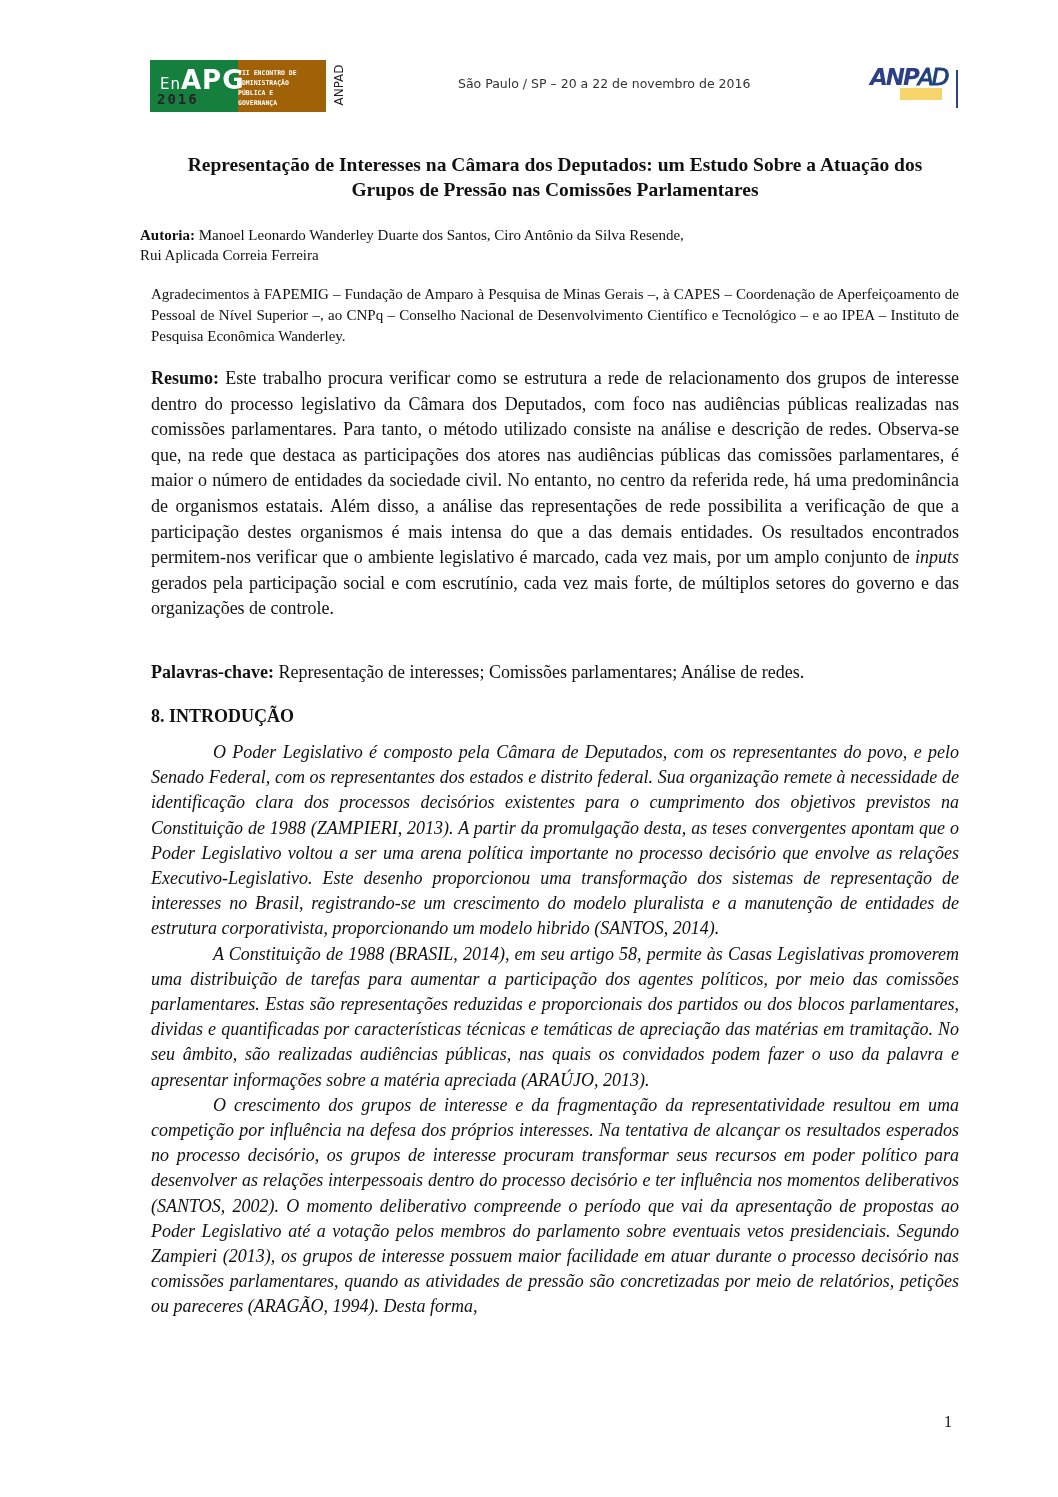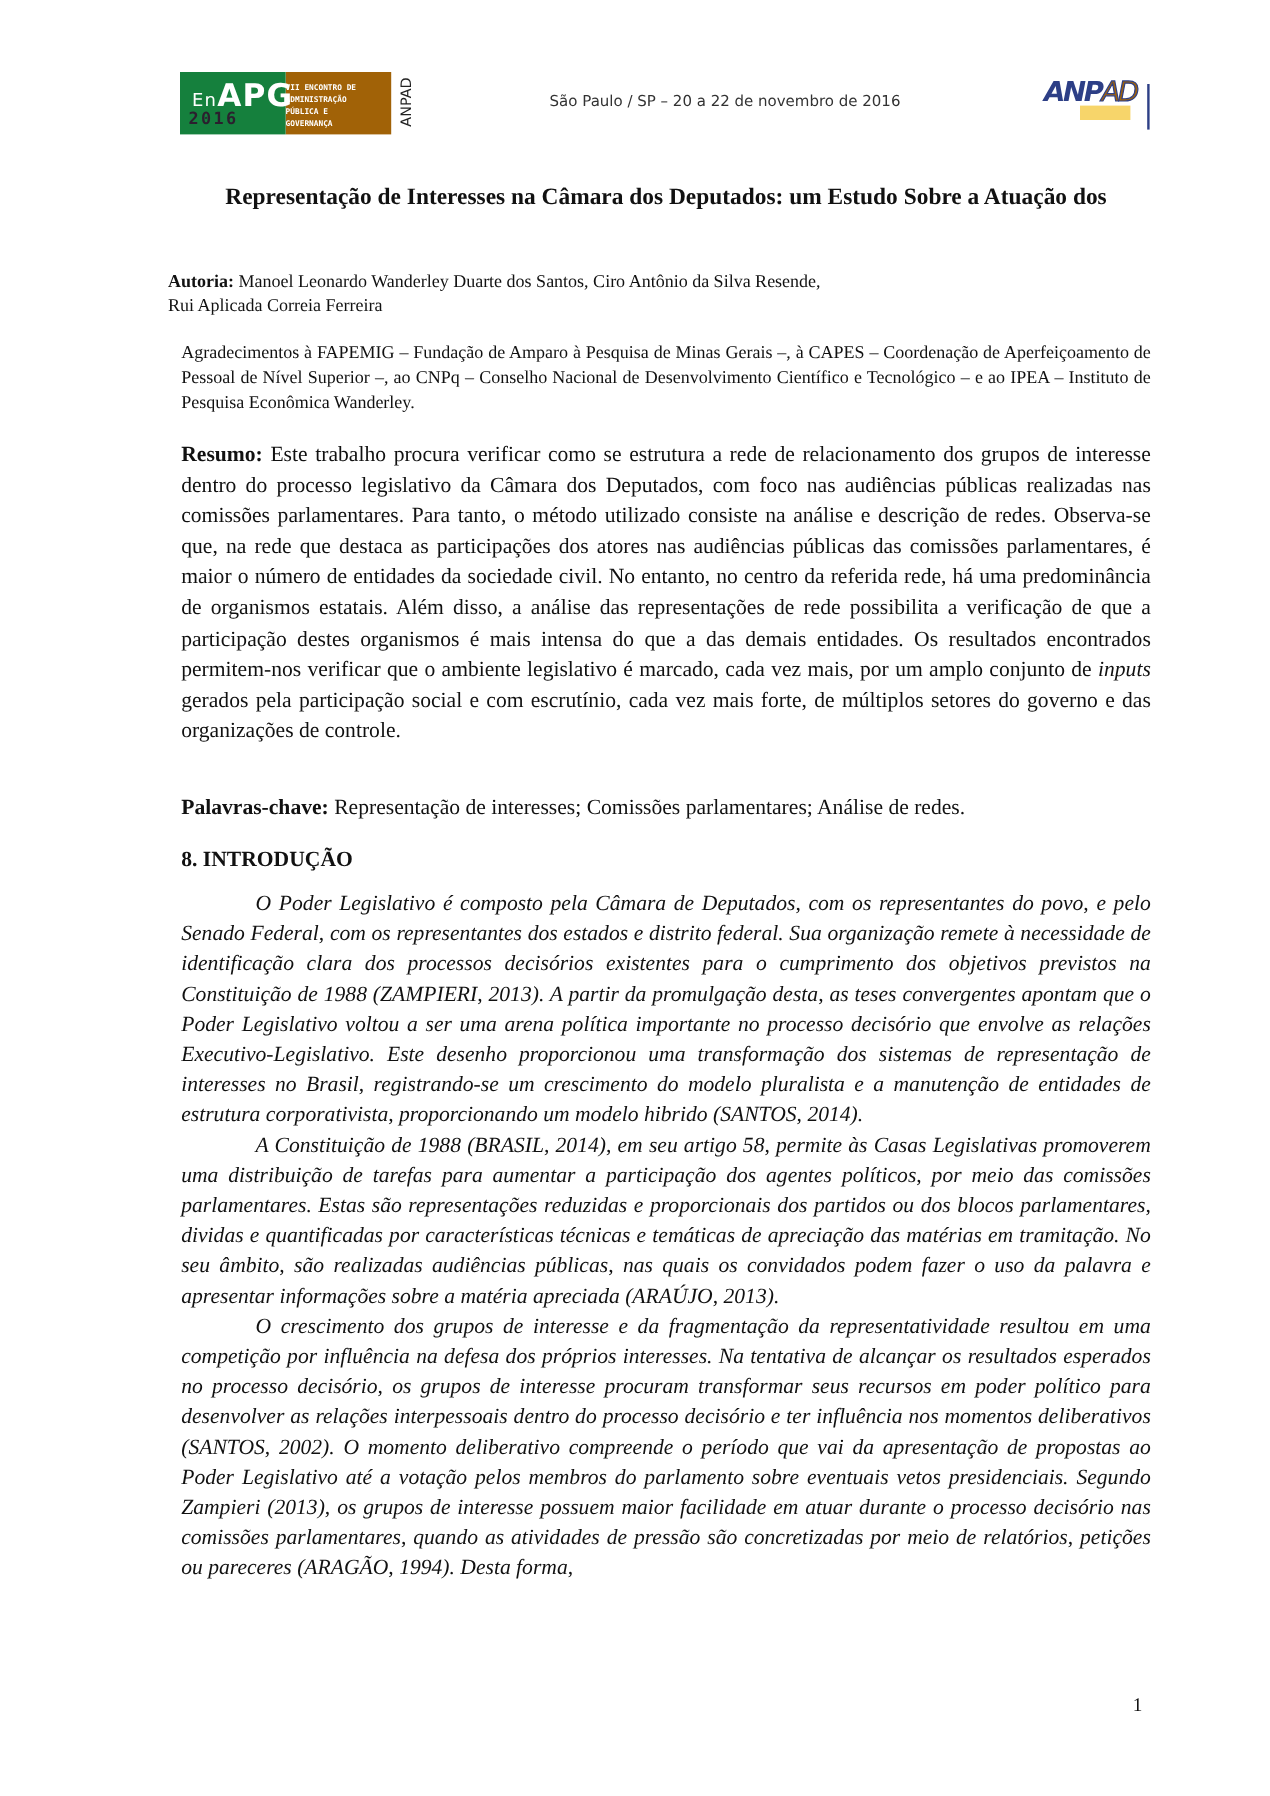--- a/index.html
+++ b/index.html
@@ -12,21 +12,21 @@
   .enapg .left .en { position: absolute; left: 10px; top: 5px; font-family: "DejaVu Sans", sans-serif; color: #fff; font-size: 26px; font-weight: bold; letter-spacing: 1px; }
   .enapg .left .en small { font-size: 15px; font-weight: normal; }
   .enapg .left .yr { position: absolute; left: 7px; top: 31px; font-family: "DejaVu Sans Mono", monospace; color: #2b1f2e; font-size: 14px; font-weight: bold; letter-spacing: 2px; }
   .enapg .right { width: 88px; height: 52px; background: #a16207; color: #fff; font-family: "DejaVu Sans Mono", monospace; font-size: 6.5px; font-weight: bold; text-align: left; padding: 8px 6px 0 0; box-sizing: border-box; line-height: 10px; }
   .enapg .vert { width: 22px; height: 52px; position: relative; }
   .enapg .vert span { position: absolute; left: -8px; top: 18px; transform: rotate(-90deg); font-family: "DejaVu Sans", sans-serif; font-size: 12px; color: #222; letter-spacing: 0px; }
   .place { position: absolute; left: 308px; top: 18px; font-family: "DejaVu Sans", sans-serif; font-size: 12.5px; color: #333; }
   .anpad { position: absolute; right: 0; top: 6px; width: 100px; height: 46px; }
   .anpad .yellow { position: absolute; left: 38px; top: 24px; width: 42px; height: 12px; background: #f7d56a; }
   .anpad .txt { position: absolute; left: 8px; top: 0px; font-family: "DejaVu Sans", sans-serif; font-size: 23px; font-weight: bold; font-style: italic; color: #2d3f86; letter-spacing: -2px; }
-  .anpad .txt .outline { color: #a16207; -webkit-text-stroke: 1px #2d3f86; font-weight: normal; }
+  .anpad .txt .outline { color: #0c4a6e; -webkit-text-stroke: 1px #2d3f86; font-weight: normal; }
   .anpad .bar { position: absolute; left: 94px; top: 6px; width: 2px; height: 38px; background: #2d3f86; }
 
   
   .title { position: absolute; top: 152px; left: 140px; width: 830px; text-align: center; font-weight: bold; font-size: 19.5px; line-height: 25px; }
   .authors { position: absolute; top: 225px; left: 140px; width: 830px; text-align: left; font-size: 15px; line-height: 20px; }
   .authors b { font-weight: bold; }
 
   .ack { position: absolute; top: 284px; left: 151px; width: 808px; font-size: 15px; line-height: 21px; text-align: justify; }
 
   .abstract { position: absolute; top: 366px; left: 151px; width: 808px; font-size: 18px; line-height: 25.6px; text-align: justify; }
@@ -62,20 +62,21 @@
   <div class="place">São Paulo / SP – 20 a 22 de novembro de 2016</div>
   <div class="anpad">
     <div class="yellow"></div>
     <div class="txt"><span>ANP</span><span class="outline">AD</span></div>
     <div class="bar"></div>
   </div>
 </div>
 
 <div class="title">
   <div>Representação de Interesses na Câmara dos Deputados: um Estudo Sobre a Atuação dos</div>
+  <div>Grupos de Pressão nas Comissões Parlamentares</div>
 </div>
 
 <div class="authors">
   <div><b>Autoria:</b><span> Manoel Leonardo Wanderley Duarte dos Santos, Ciro Antônio da Silva Resende,</span></div>
   <div>Rui Aplicada Correia Ferreira</div>
 </div>
 
 <div class="ack">Agradecimentos à FAPEMIG – Fundação de Amparo à Pesquisa de Minas Gerais –, à CAPES – Coordenação de Aperfeiçoamento de Pessoal de Nível Superior –, ao CNPq – Conselho Nacional de Desenvolvimento Científico e Tecnológico – e ao IPEA – Instituto de Pesquisa Econômica Wanderley.</div>
 
 <div class="abstract"><b>Resumo:</b><span> Este trabalho procura verificar como se estrutura a rede de relacionamento dos grupos de interesse dentro do processo legislativo da Câmara dos Deputados, com foco nas audiências públicas realizadas nas comissões parlamentares. Para tanto, o método utilizado consiste na análise e descrição de redes. Observa-se que, na rede que destaca as participações dos atores nas audiências públicas das comissões parlamentares, é maior o número de entidades da sociedade civil. No entanto, no centro da referida rede, há uma predominância de organismos estatais. Além disso, a análise das representações de rede possibilita a verificação de que a participação destes organismos é mais intensa do que a das demais entidades. Os resultados encontrados permitem-nos verificar que o ambiente legislativo é marcado, cada vez mais, por um amplo conjunto de </span><i>inputs</i><span> gerados pela participação social e com escrutínio, cada vez mais forte, de múltiplos setores do governo e das organizações de controle.</span></div>

